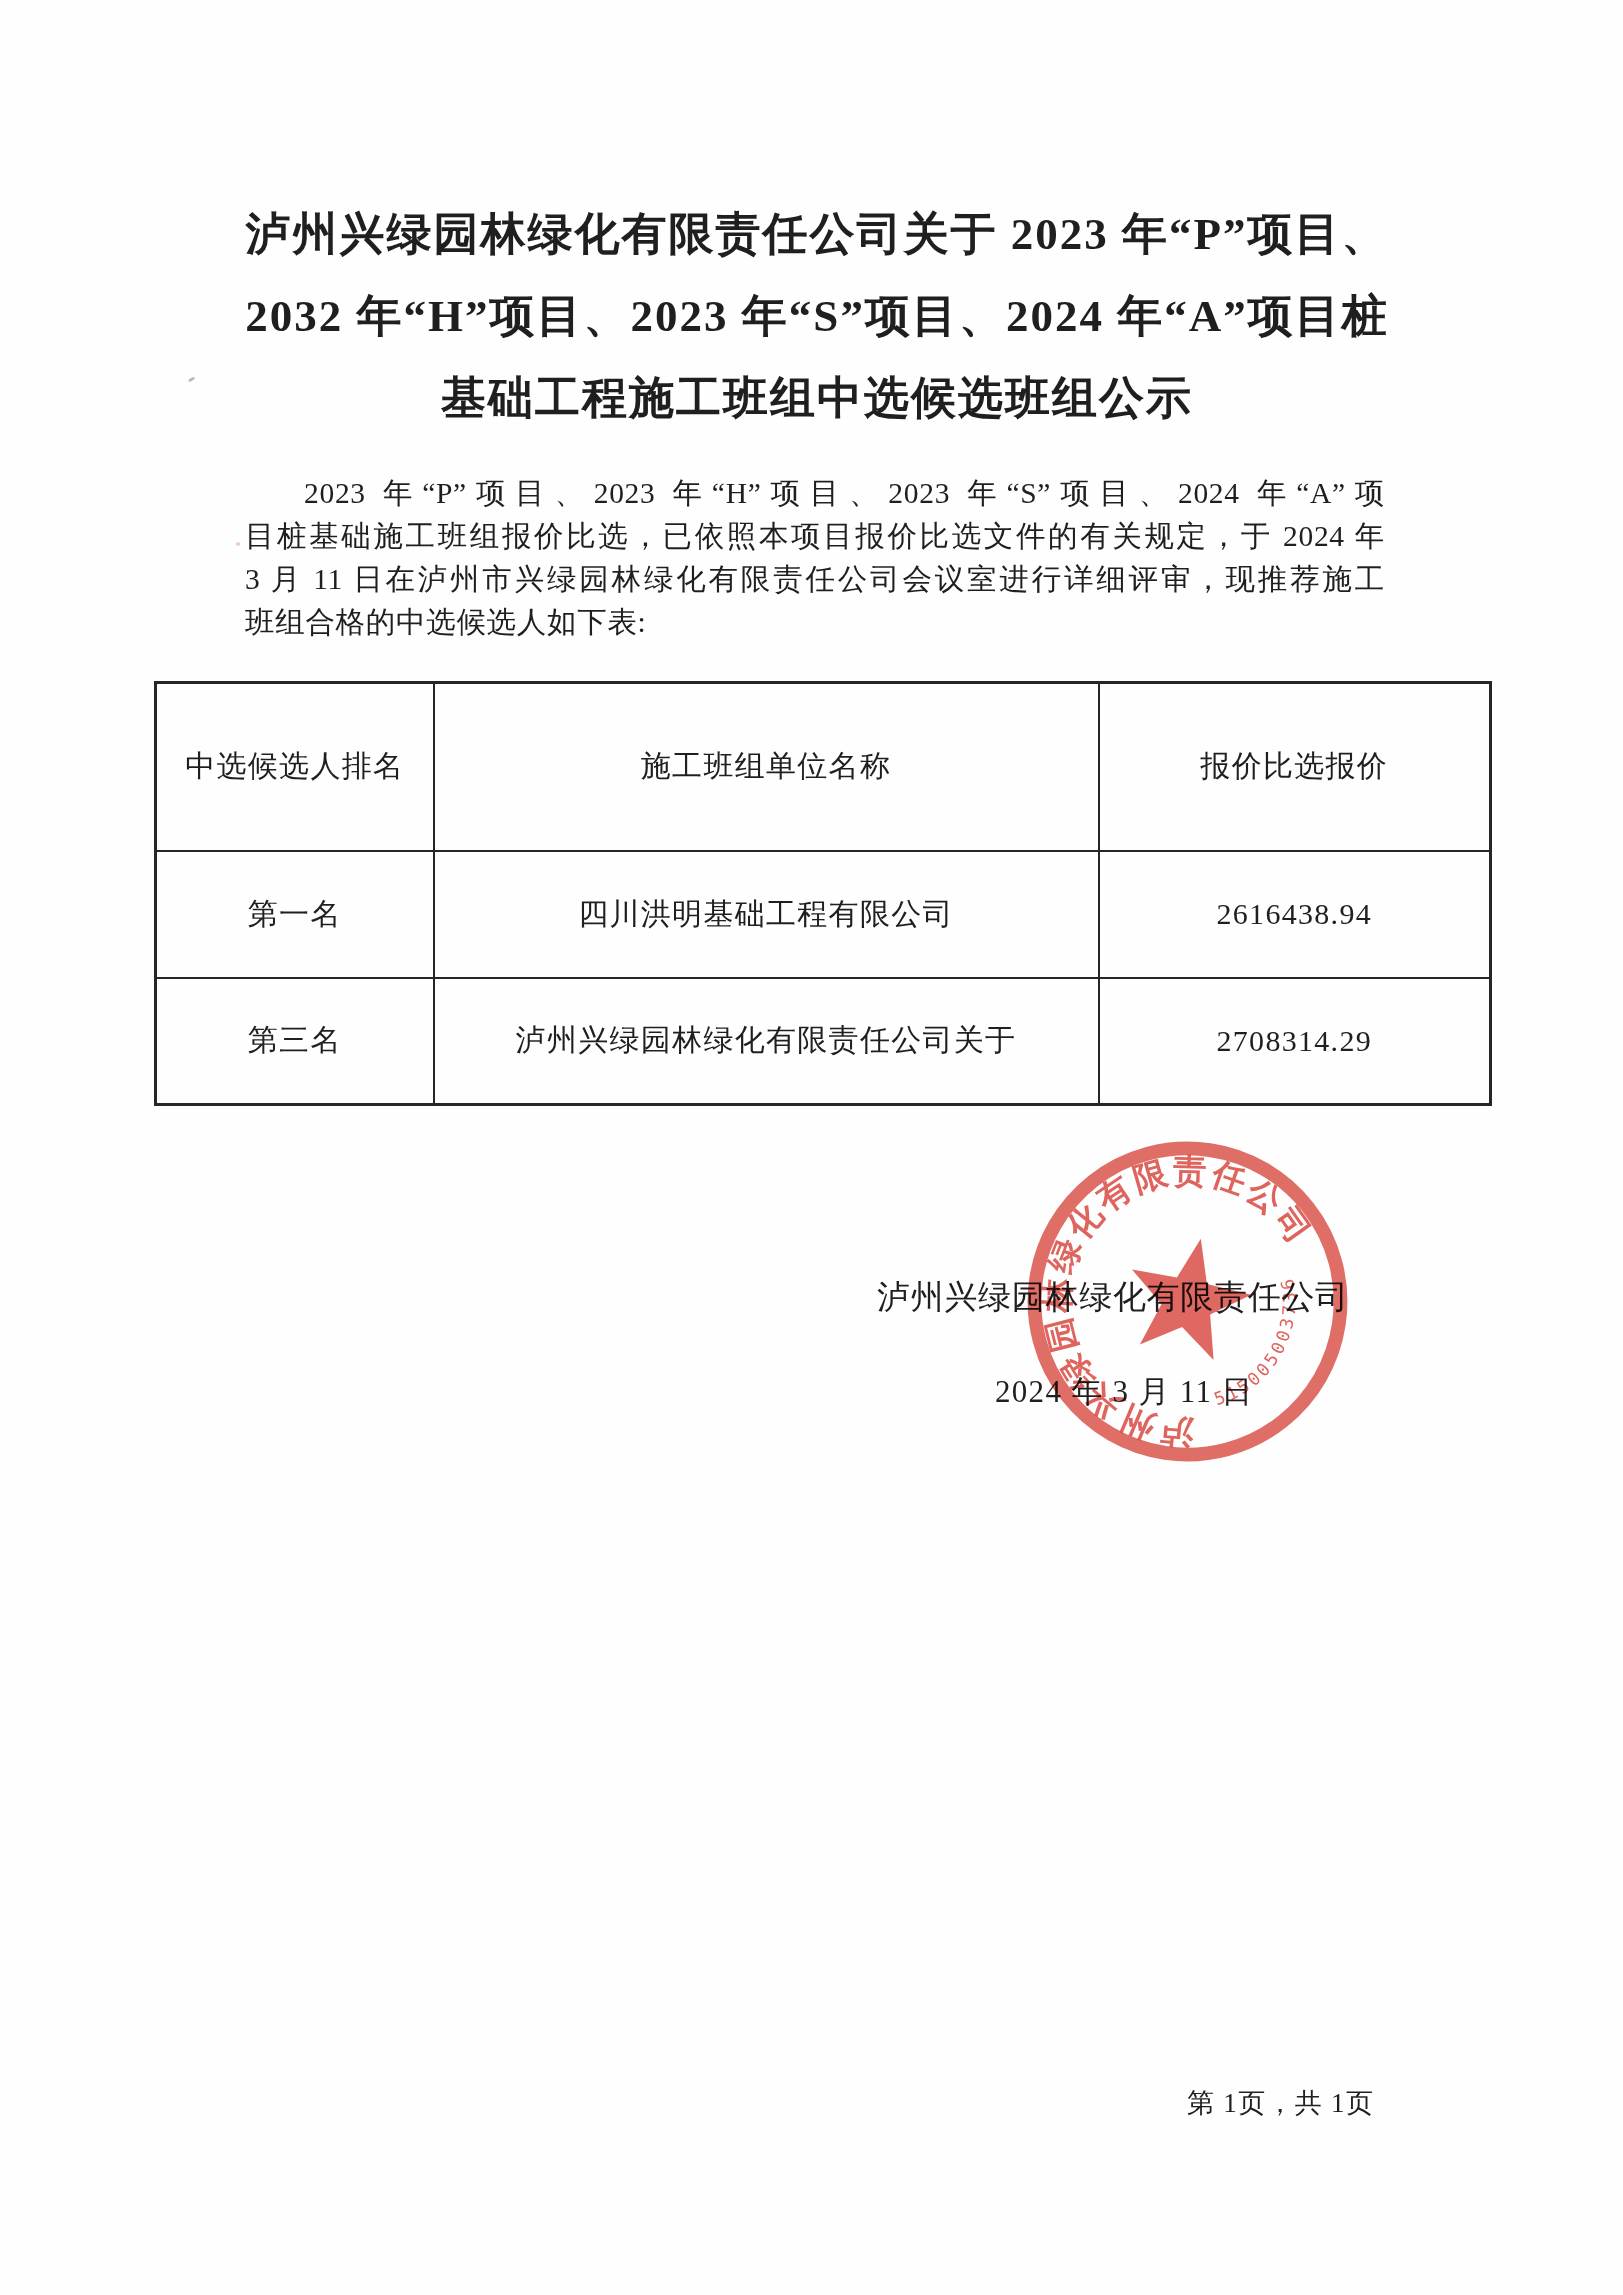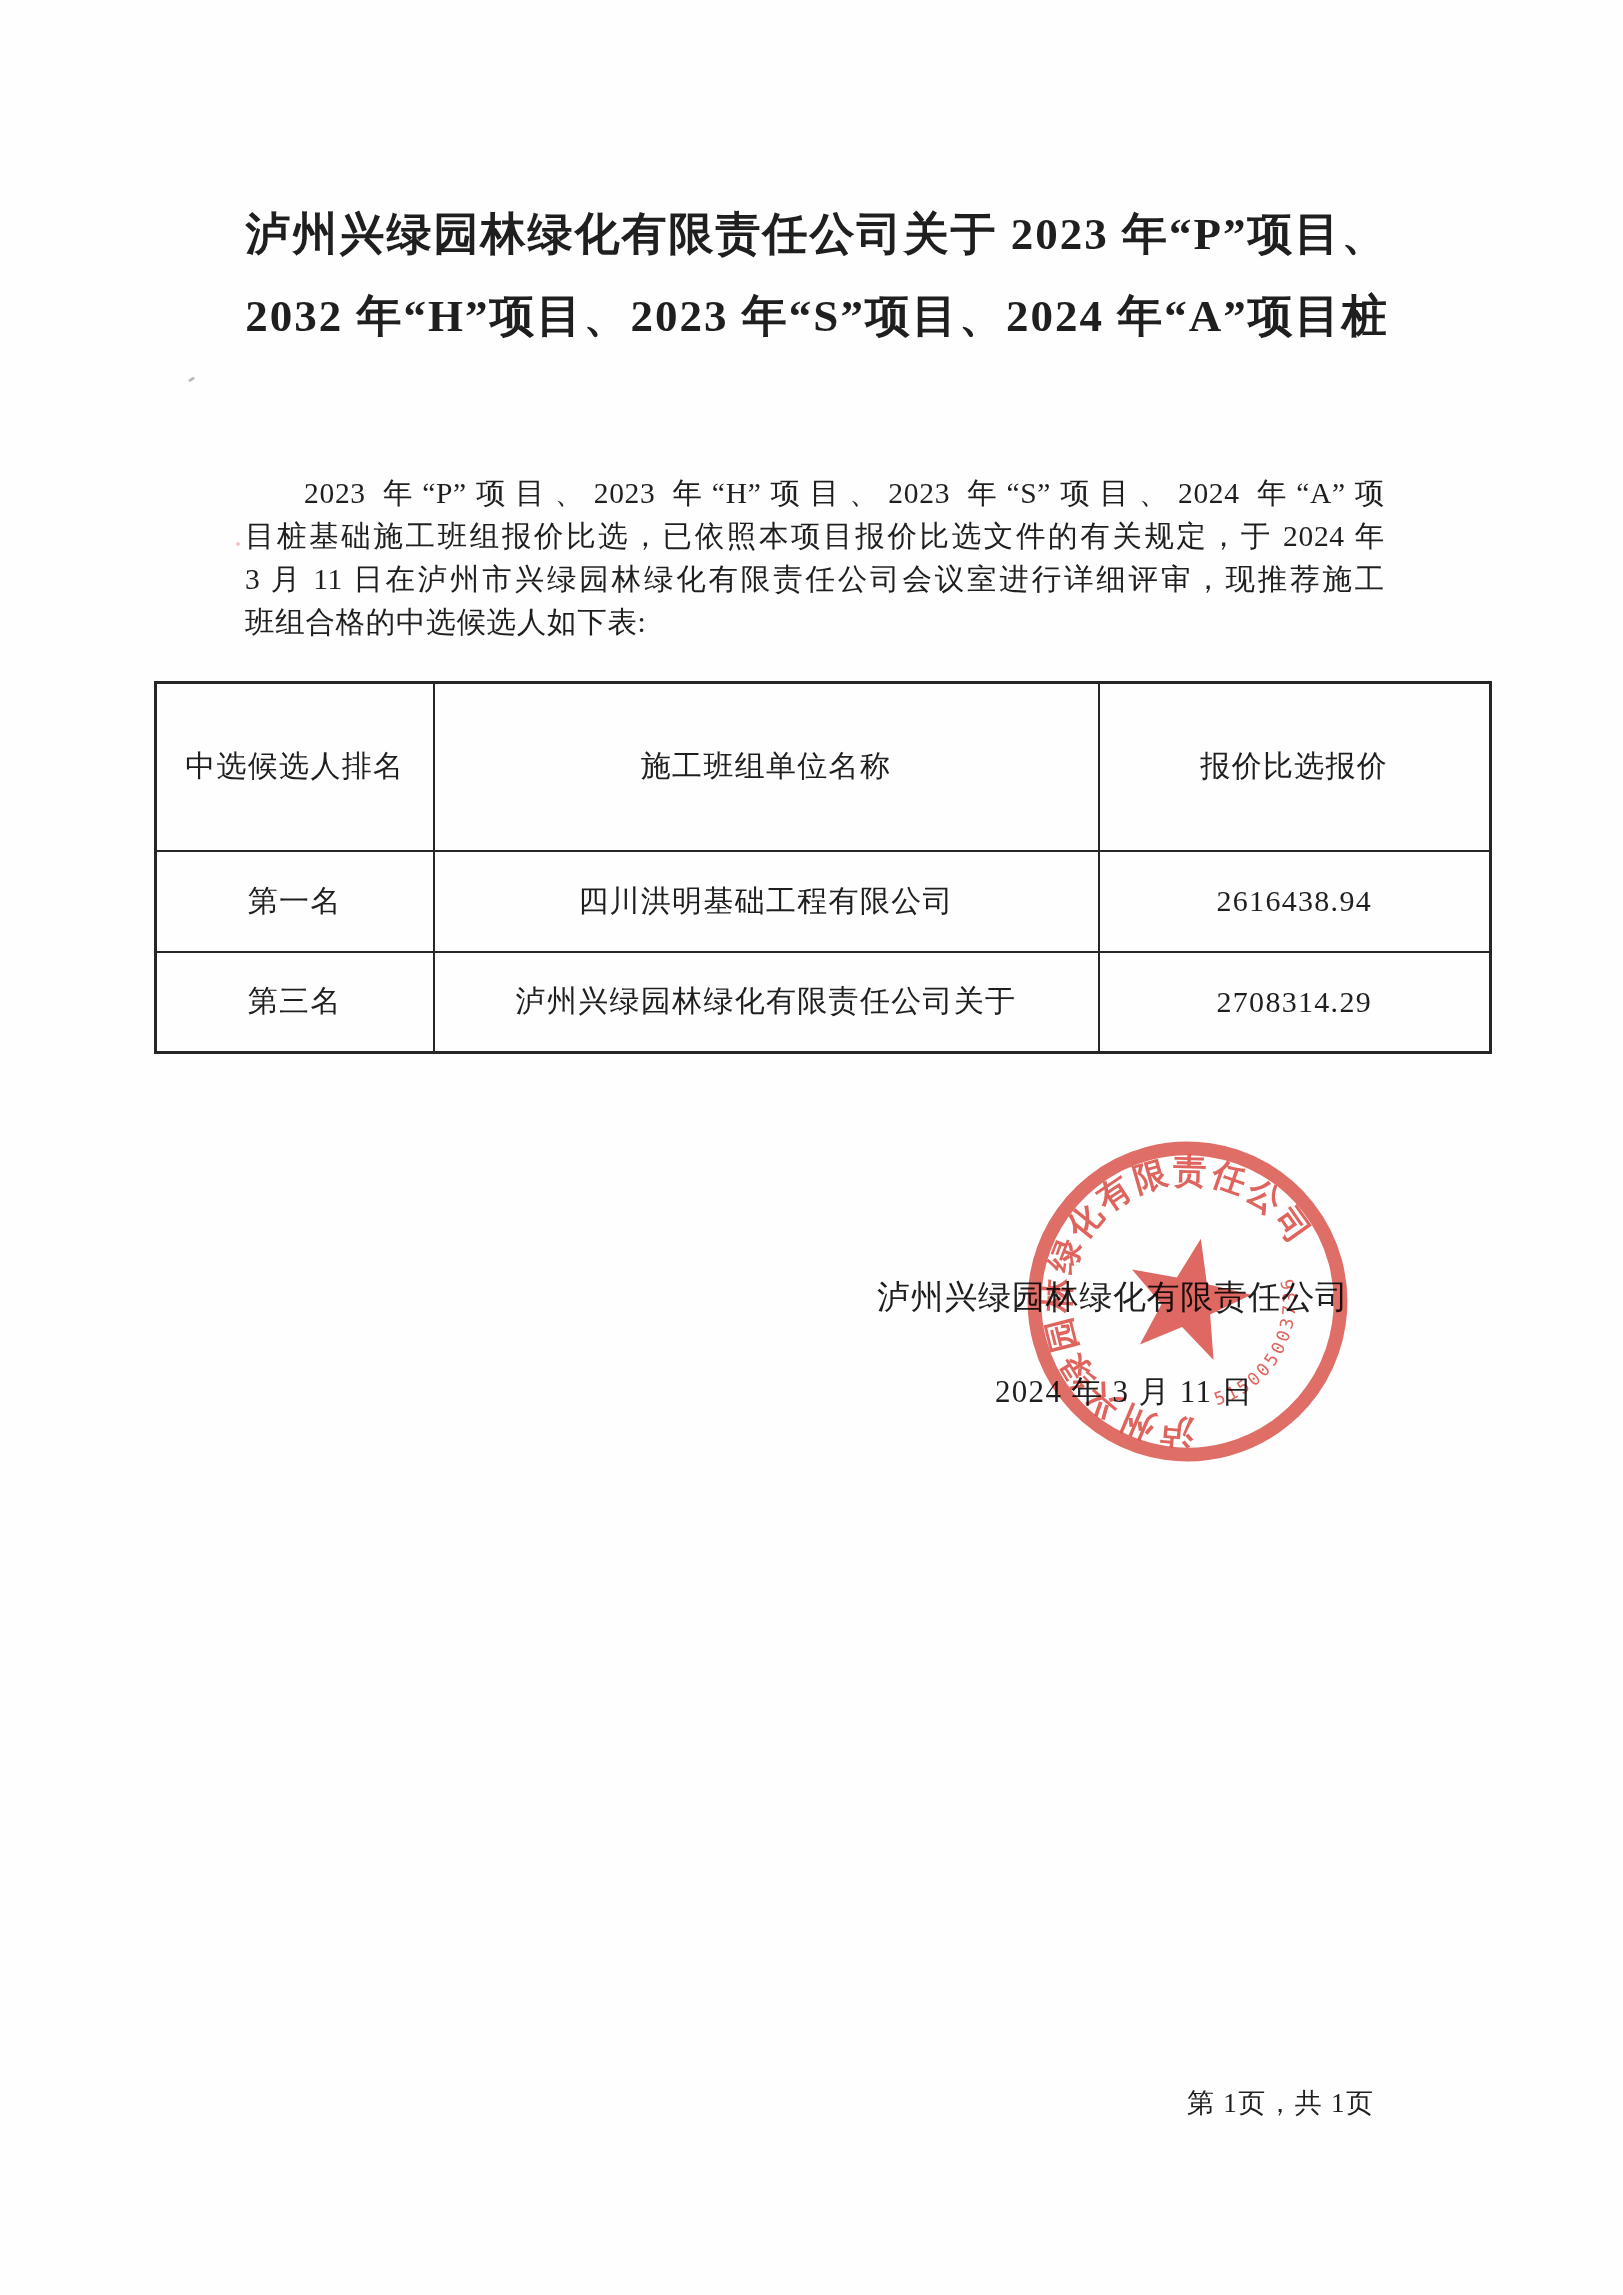--- a/index.html
+++ b/index.html
@@ -66,21 +66,21 @@
   }
   .bid-table td, .bid-table th {
     border: 2px solid #262626;
     text-align: center;
     vertical-align: middle;
     font-weight: normal;
     letter-spacing: 1.3px;
   }
   .bid-table { border: 3.3px solid #262626; }
   .bid-table tr.row-header { height: 168px; }
-  .bid-table tr.row-data { height: 101px; }
+  .bid-table tr.row-data { height: 127px; }
   .col-rank { width: 278px; }
   .col-company { width: 665px; }
   .col-price { width: 392px; }
 
   
   .signature-company {
     position: absolute;
     top: 1275px;
     left: 877px;
     font-size: 33px;
@@ -144,20 +144,21 @@
   }
 </style>
 </head>
 <body>
 
 <div class="page">
 
   <div class="title-block">
     <div class="title-line">泸州兴绿园林绿化有限责任公司关于 2023 年“P”项目、</div>
     <div class="title-line">2032 年“H”项目、2023 年“S”项目、2024 年“A”项目桩</div>
+    <div class="title-line">基础工程施工班组中选候选班组公示</div>
   </div>
 
   <div class="paragraph">
     <div class="para-line first">2023 年“P”项目、2023 年“H”项目、2023 年“S”项目、2024 年“A”项</div>
     <div class="para-line">目桩基础施工班组报价比选，已依照本项目报价比选文件的有关规定，于 2024 年</div>
     <div class="para-line">3 月 11 日在泸州市兴绿园林绿化有限责任公司会议室进行详细评审，现推荐施工</div>
     <div class="para-line last">班组合格的中选候选人如下表:</div>
   </div>
 
   <table class="bid-table">

